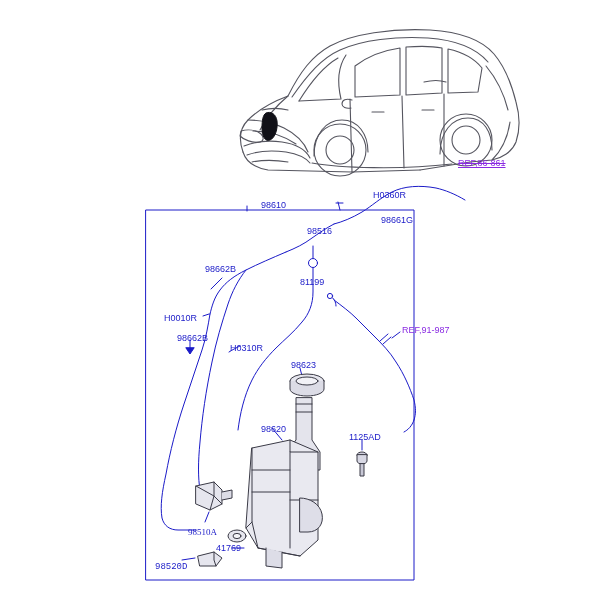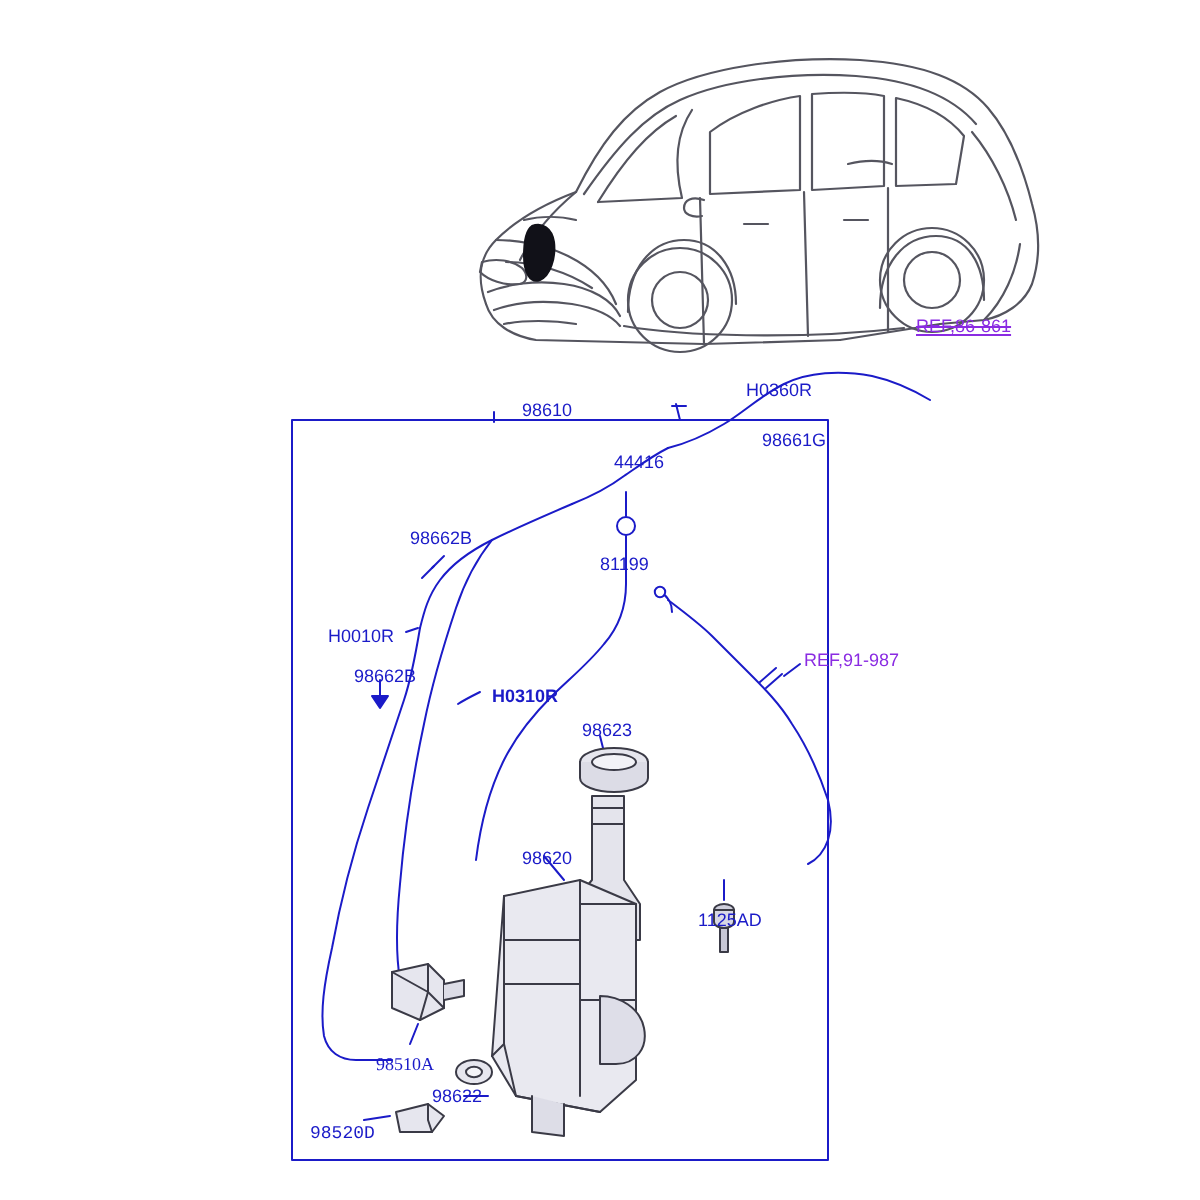--- a/index.html
+++ b/index.html
@@ -210,27 +210,27 @@
         <path d="M360 464 L360 476 L364 476 L364 464 Z" fill="#c8c8d6"></path>
       </g>
     </g>
   </svg>
 
   <div id="labels">
       <div class="lbl ref" style="left: 458px; top: 158px; text-decoration: underline line-through;">REF,86-861</div>
       <div class="lbl" style="left: 325px; top: 190px; margin-left: 48px;">H0360R</div>
       <div class="lbl" style="left: 381px; top: 215px;">98661G</div>
       <div class="lbl" style="left: 233px; top: 200px; margin-left: 28px;">98610</div>
-      <div class="lbl" style="left: 307px; top: 226px;">44416</div>
+      <div class="lbl" style="left: 307px; top: 226px;">98516</div>
       <div class="lbl" style="left: 205px; top: 264px;">98662B</div>
       <div class="lbl" style="left: 300px; top: 277px;">81199</div>
       <div class="lbl" style="left: 164px; top: 313px;">H0010R</div>
       <div class="lbl" style="left: 177px; top: 333px;">98662B</div>
-      <div class="lbl" style="left: 246px; top: 343px; font-weight: bold;">H0310R</div>
+      <div class="lbl" style="left: 230px; top: 343px;">H0310R</div>
       <div class="lbl ref" style="left: 402px; top: 325px; ">REF,91-987</div>
       <div class="lbl" style="left: 291px; top: 360px;">98623</div>
       <div class="lbl" style="left: 261px; top: 424px;">98620</div>
-      <div class="lbl" style="left: 349px; top: 432px; margin-top: 23px;">1125AD</div>
+      <div class="lbl" style="left: 349px; top: 432px;">1125AD</div>
       <div class="lbl" style="left: 188px; top: 527px; font-family: Liberation Serif, serif;">98510A</div>
-      <div class="lbl" style="left: 216px; top: 543px;">98622</div>
+      <div class="lbl" style="left: 216px; top: 543px;">41769</div>
       <div class="lbl" style="left: 155px; top: 562px; font-family: Liberation Mono, monospace;">98520D</div>
     </div>
 </div>
 
 </body></html>

